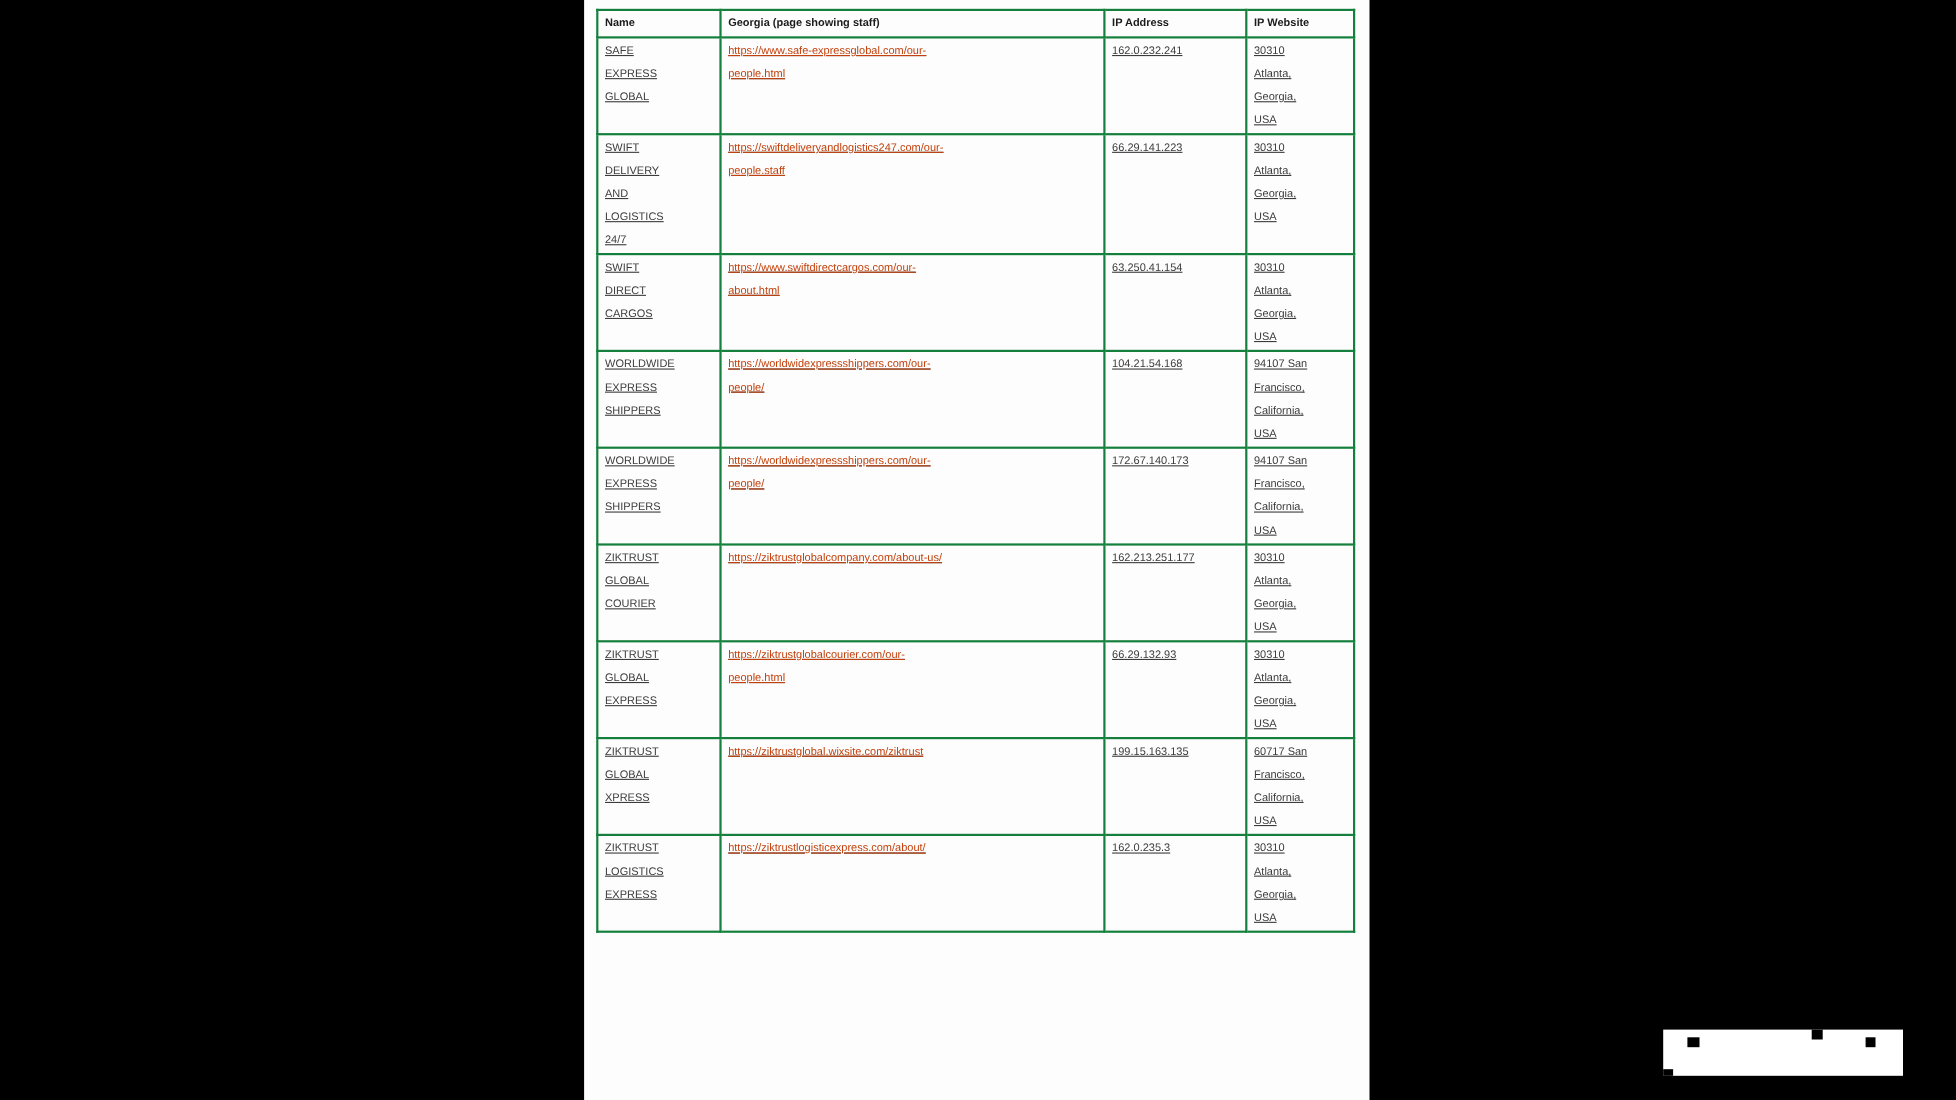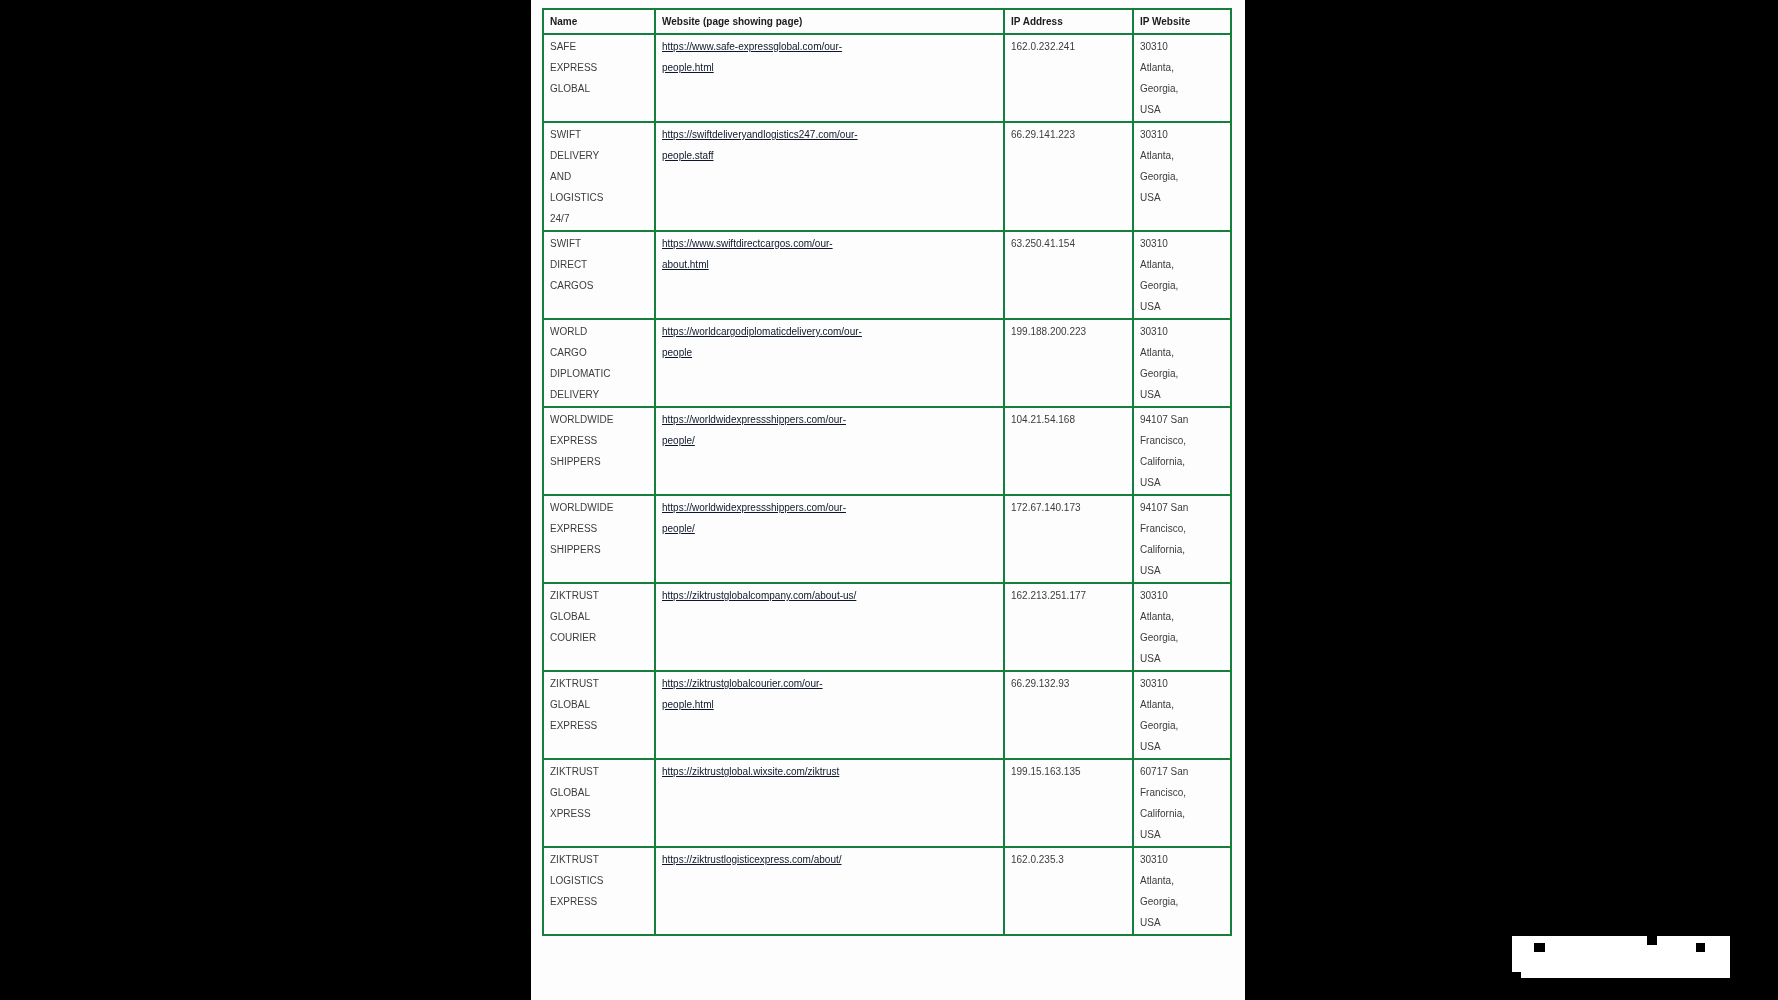--- a/index.html
+++ b/index.html
@@ -42,23 +42,24 @@
   }
   .data-table th {
     text-align: left;
     font-weight: 700;
     color: #1b1b1b;
     white-space: nowrap;
     height: 21px;
   }
   .data-table td {
     color: #3c3c3c;
+    text-decoration: underline;
   }
   a.site-link {
-    color: #0f172a;
+    color: #c2410c;
     text-decoration: underline;
     cursor: pointer;
     word-break: break-all;
   }
   
   .redaction-box {
     position: absolute;
     left: 1512px;
     top: 936px;
     width: 218px;
@@ -81,21 +82,21 @@
   <table class="data-table">
     <colgroup>
       <col style="width:112px">
       <col style="width:349px">
       <col style="width:129px">
       <col style="width:98px">
     </colgroup>
     <thead>
       <tr style="height:21px">
         <th>Name</th>
-        <th>Website (page showing page)</th>
+        <th>Georgia (page showing staff)</th>
         <th>IP Address</th>
         <th>IP Website</th>
       </tr>
     </thead>
     <tbody>
       <tr style="height:86px">
         <td>SAFE
 EXPRESS
 GLOBAL</td>
         <td><a class="site-link">https://www.safe-expressglobal.com/our-
@@ -120,33 +121,20 @@
 Georgia,
 USA</td>
       </tr>
       <tr style="height:86px">
         <td>SWIFT
 DIRECT
 CARGOS</td>
         <td><a class="site-link">https://www.swiftdirectcargos.com/our-
 about.html</a></td>
         <td>63.250.41.154</td>
-        <td>30310
-Atlanta,
-Georgia,
-USA</td>
-      </tr>
-      <tr style="height:86px">
-        <td>WORLD
-CARGO
-DIPLOMATIC
-DELIVERY</td>
-        <td><a class="site-link">https://worldcargodiplomaticdelivery.com/our-
-people</a></td>
-        <td>199.188.200.223</td>
         <td>30310
 Atlanta,
 Georgia,
 USA</td>
       </tr>
       <tr style="height:86px">
         <td>WORLDWIDE
 EXPRESS
 SHIPPERS</td>
         <td><a class="site-link">https://worldwidexpressshippers.com/our-

